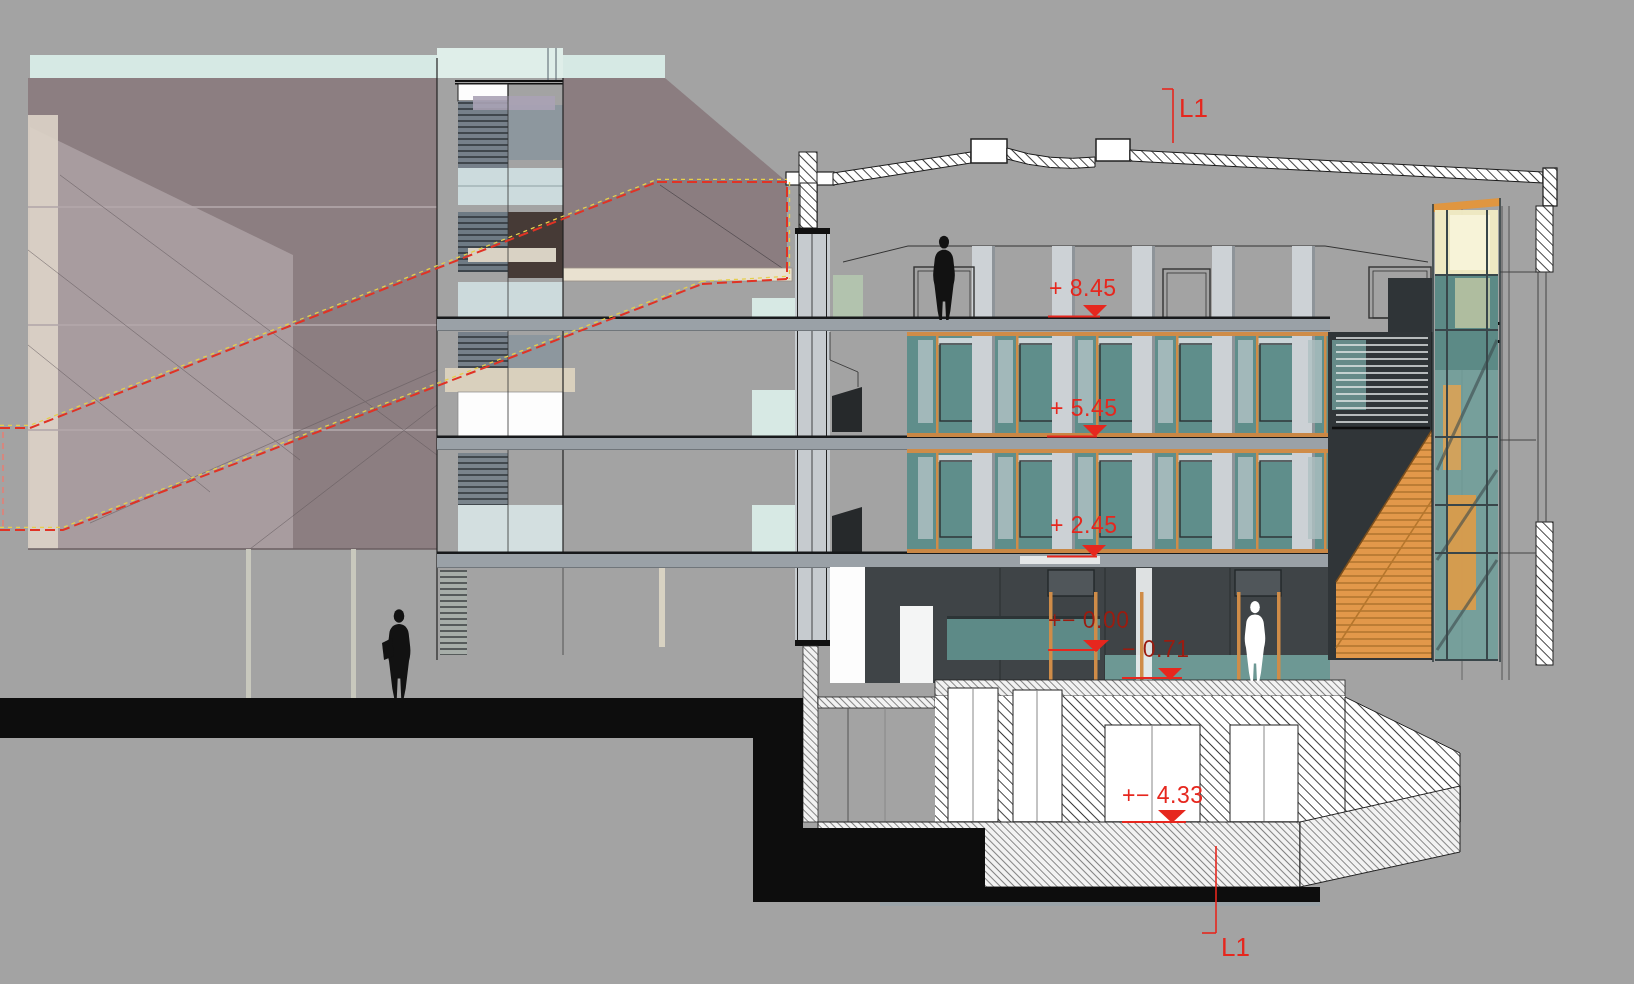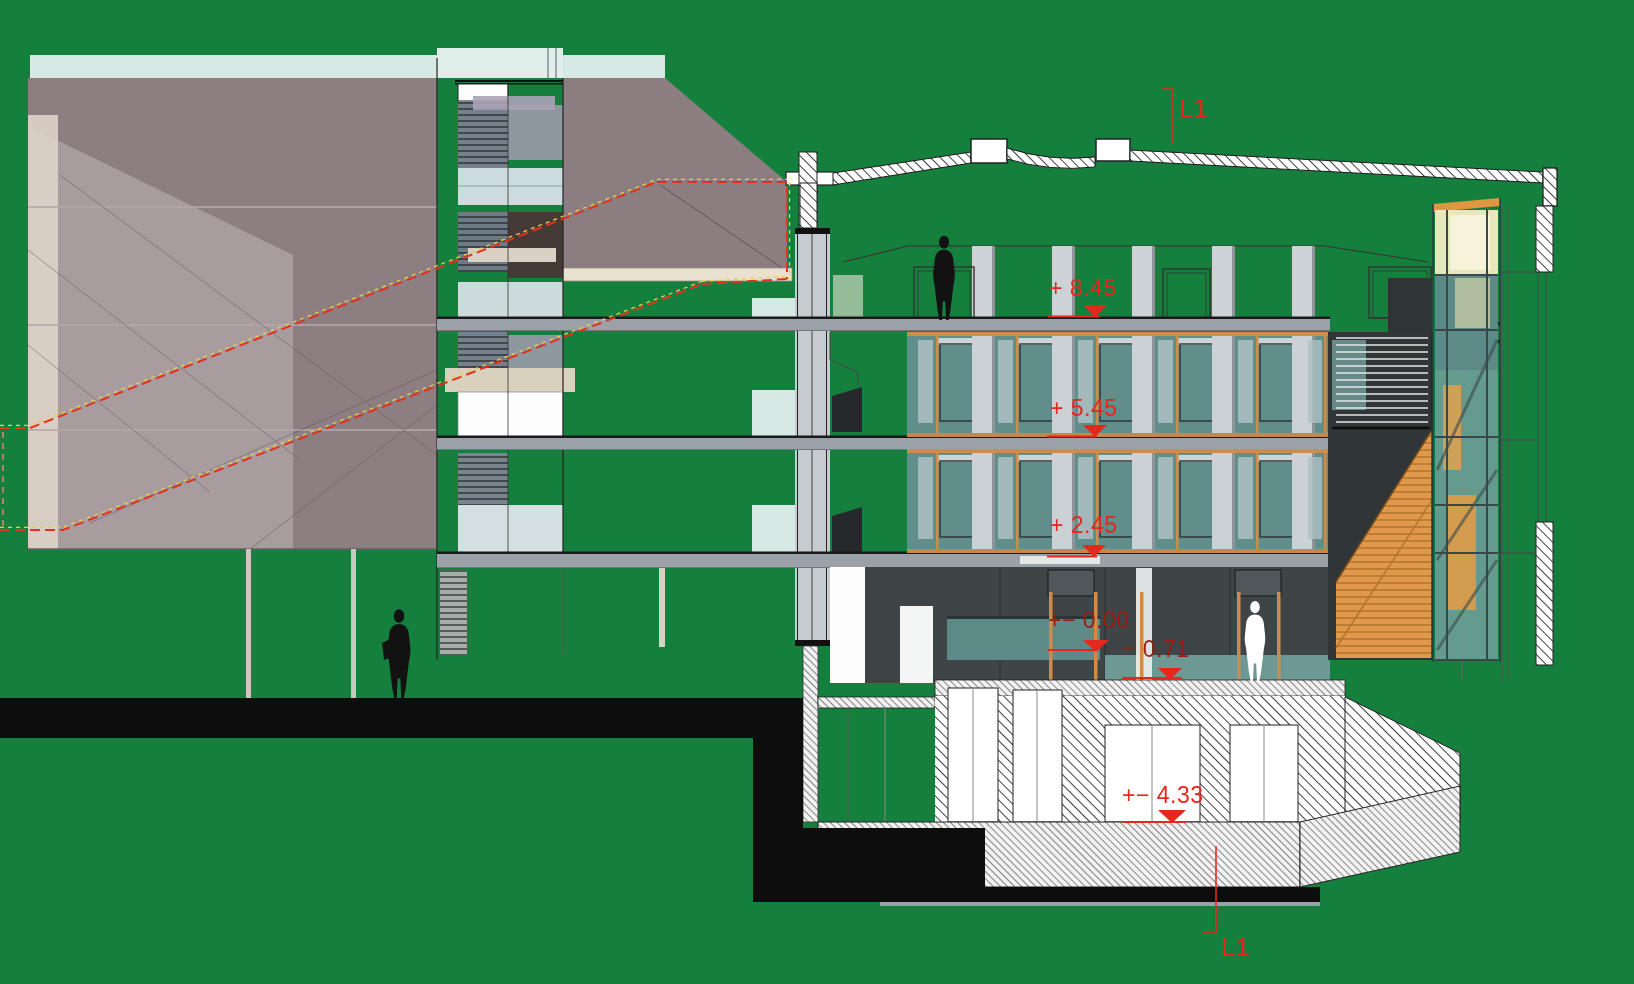--- a/index.html
+++ b/index.html
@@ -1,16 +1,16 @@
 <!DOCTYPE html>
 <html><head>
 <meta charset="utf-8">
 <style>
   html,body{margin:0;padding:0;background:#ffffff;}
-  .canvas{position:relative;width:1634px;height:984px;background:#15803d;overflow:hidden;
+  .canvas{position:relative;width:1634px;height:984px;background:#a3a3a3;overflow:hidden;
           font-family:"Liberation Sans", sans-serif;}
   svg{display:block;}
   text.lvl{font-family:"Liberation Sans", sans-serif;font-size:23px;letter-spacing:0.5px;}
   text.l1{font-family:"Liberation Sans", sans-serif;font-size:26px;}
   .red{fill:#e6271e;}
   .red-dark{fill:#9b1c10;}
 </style>
 </head>
 <body>
 

